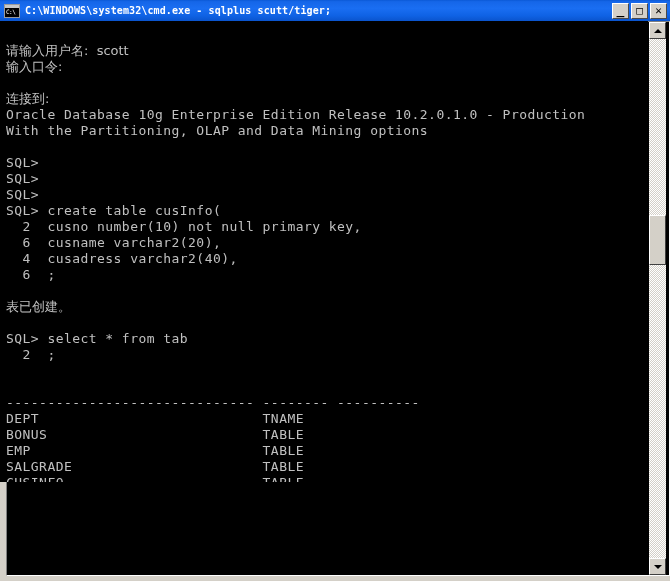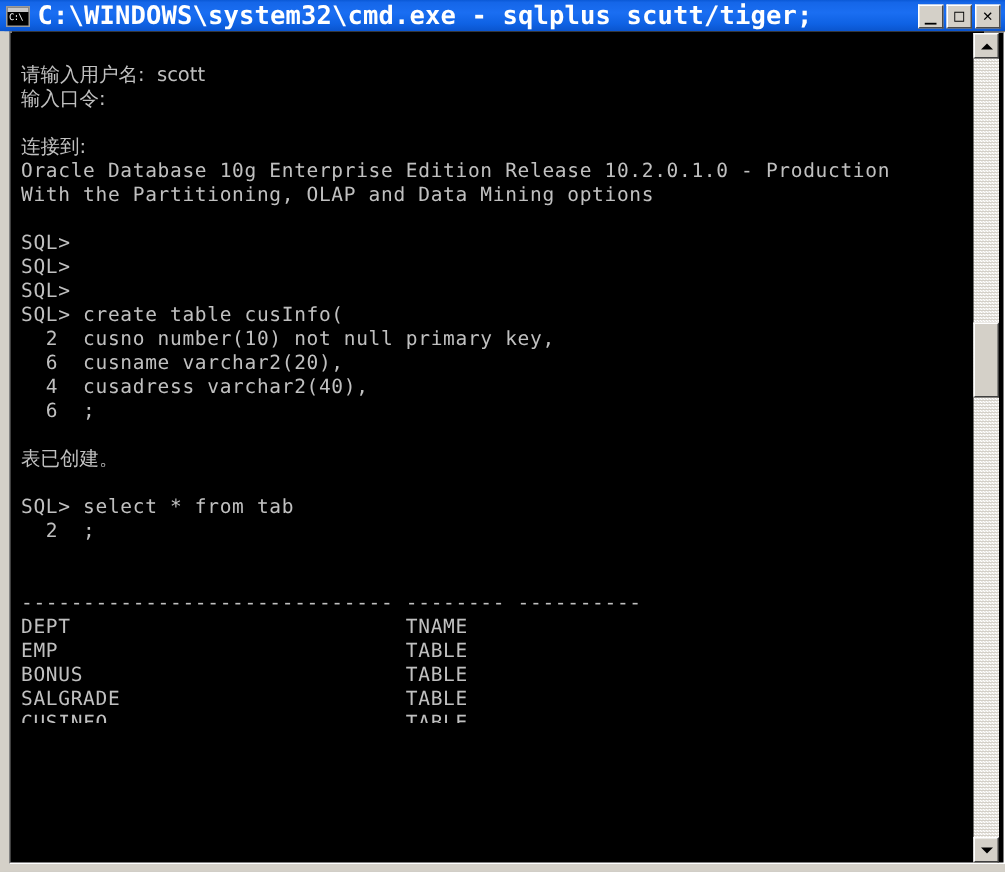--- a/index.html
+++ b/index.html
@@ -63,21 +63,21 @@
     top: 3px;
     font-family: "DejaVu Sans Mono", monospace;
     font-size: 6px;
     line-height: 8px;
     color: #ffffff;
     letter-spacing: -0.5px;
   }
   #title-text {
     color: #ffffff;
     font-family: "DejaVu Sans Mono", monospace;
-    font-size: 17px;
+    font-size: 10px;
     font-weight: bold;
     letter-spacing: 0.1px;
     white-space: nowrap;
     flex: 1 1 auto;
     overflow: hidden;
   }
   #title-buttons {
     display: flex;
     gap: 2px;
     margin-right: 3px;
@@ -132,21 +132,21 @@
     border-top: 1px solid #808080;
     border-left: 1px solid #808080;
     border-right: 1px solid #ffffff;
     border-bottom: 1px solid #ffffff;
     background: #000000;
   }
 
   
   #console {
     position: absolute;
-    left: 8px;
+    left: 0;
     top: 21px;
     width: 648px;
     height: 461px;
     background: #000000;
     overflow: hidden;
   }
   #console-lines {
     position: absolute;
     left: 6px;
     top: 6px;
@@ -276,22 +276,22 @@
         <div class="cline">  6  ;</div>
         <div class="cline"></div>
         <div class="cline cjk">表已创建。</div>
         <div class="cline"></div>
         <div class="cline">SQL&gt; select * from tab</div>
         <div class="cline">  2  ;</div>
         <div class="cline"></div>
         <div class="cline"></div>
         <div class="cline">------------------------------ -------- ----------</div>
         <div class="cline">DEPT                           TNAME</div>
+        <div class="cline">BONUS                          TABLE</div>
         <div class="cline">EMP                            TABLE</div>
-        <div class="cline">BONUS                          TABLE</div>
         <div class="cline">SALGRADE                       TABLE</div>
         <div class="cline">CUSINFO                        TABLE</div>
         <div class="cline"></div>
         <div class="cline">SQL&gt;</div>
       </div>
     <div id="watermark">http://blog.csdn.net/junhua_g</div>
   </div>
 
   <div id="scrollbar">
     <div class="sb-arrow" id="sb-up">

